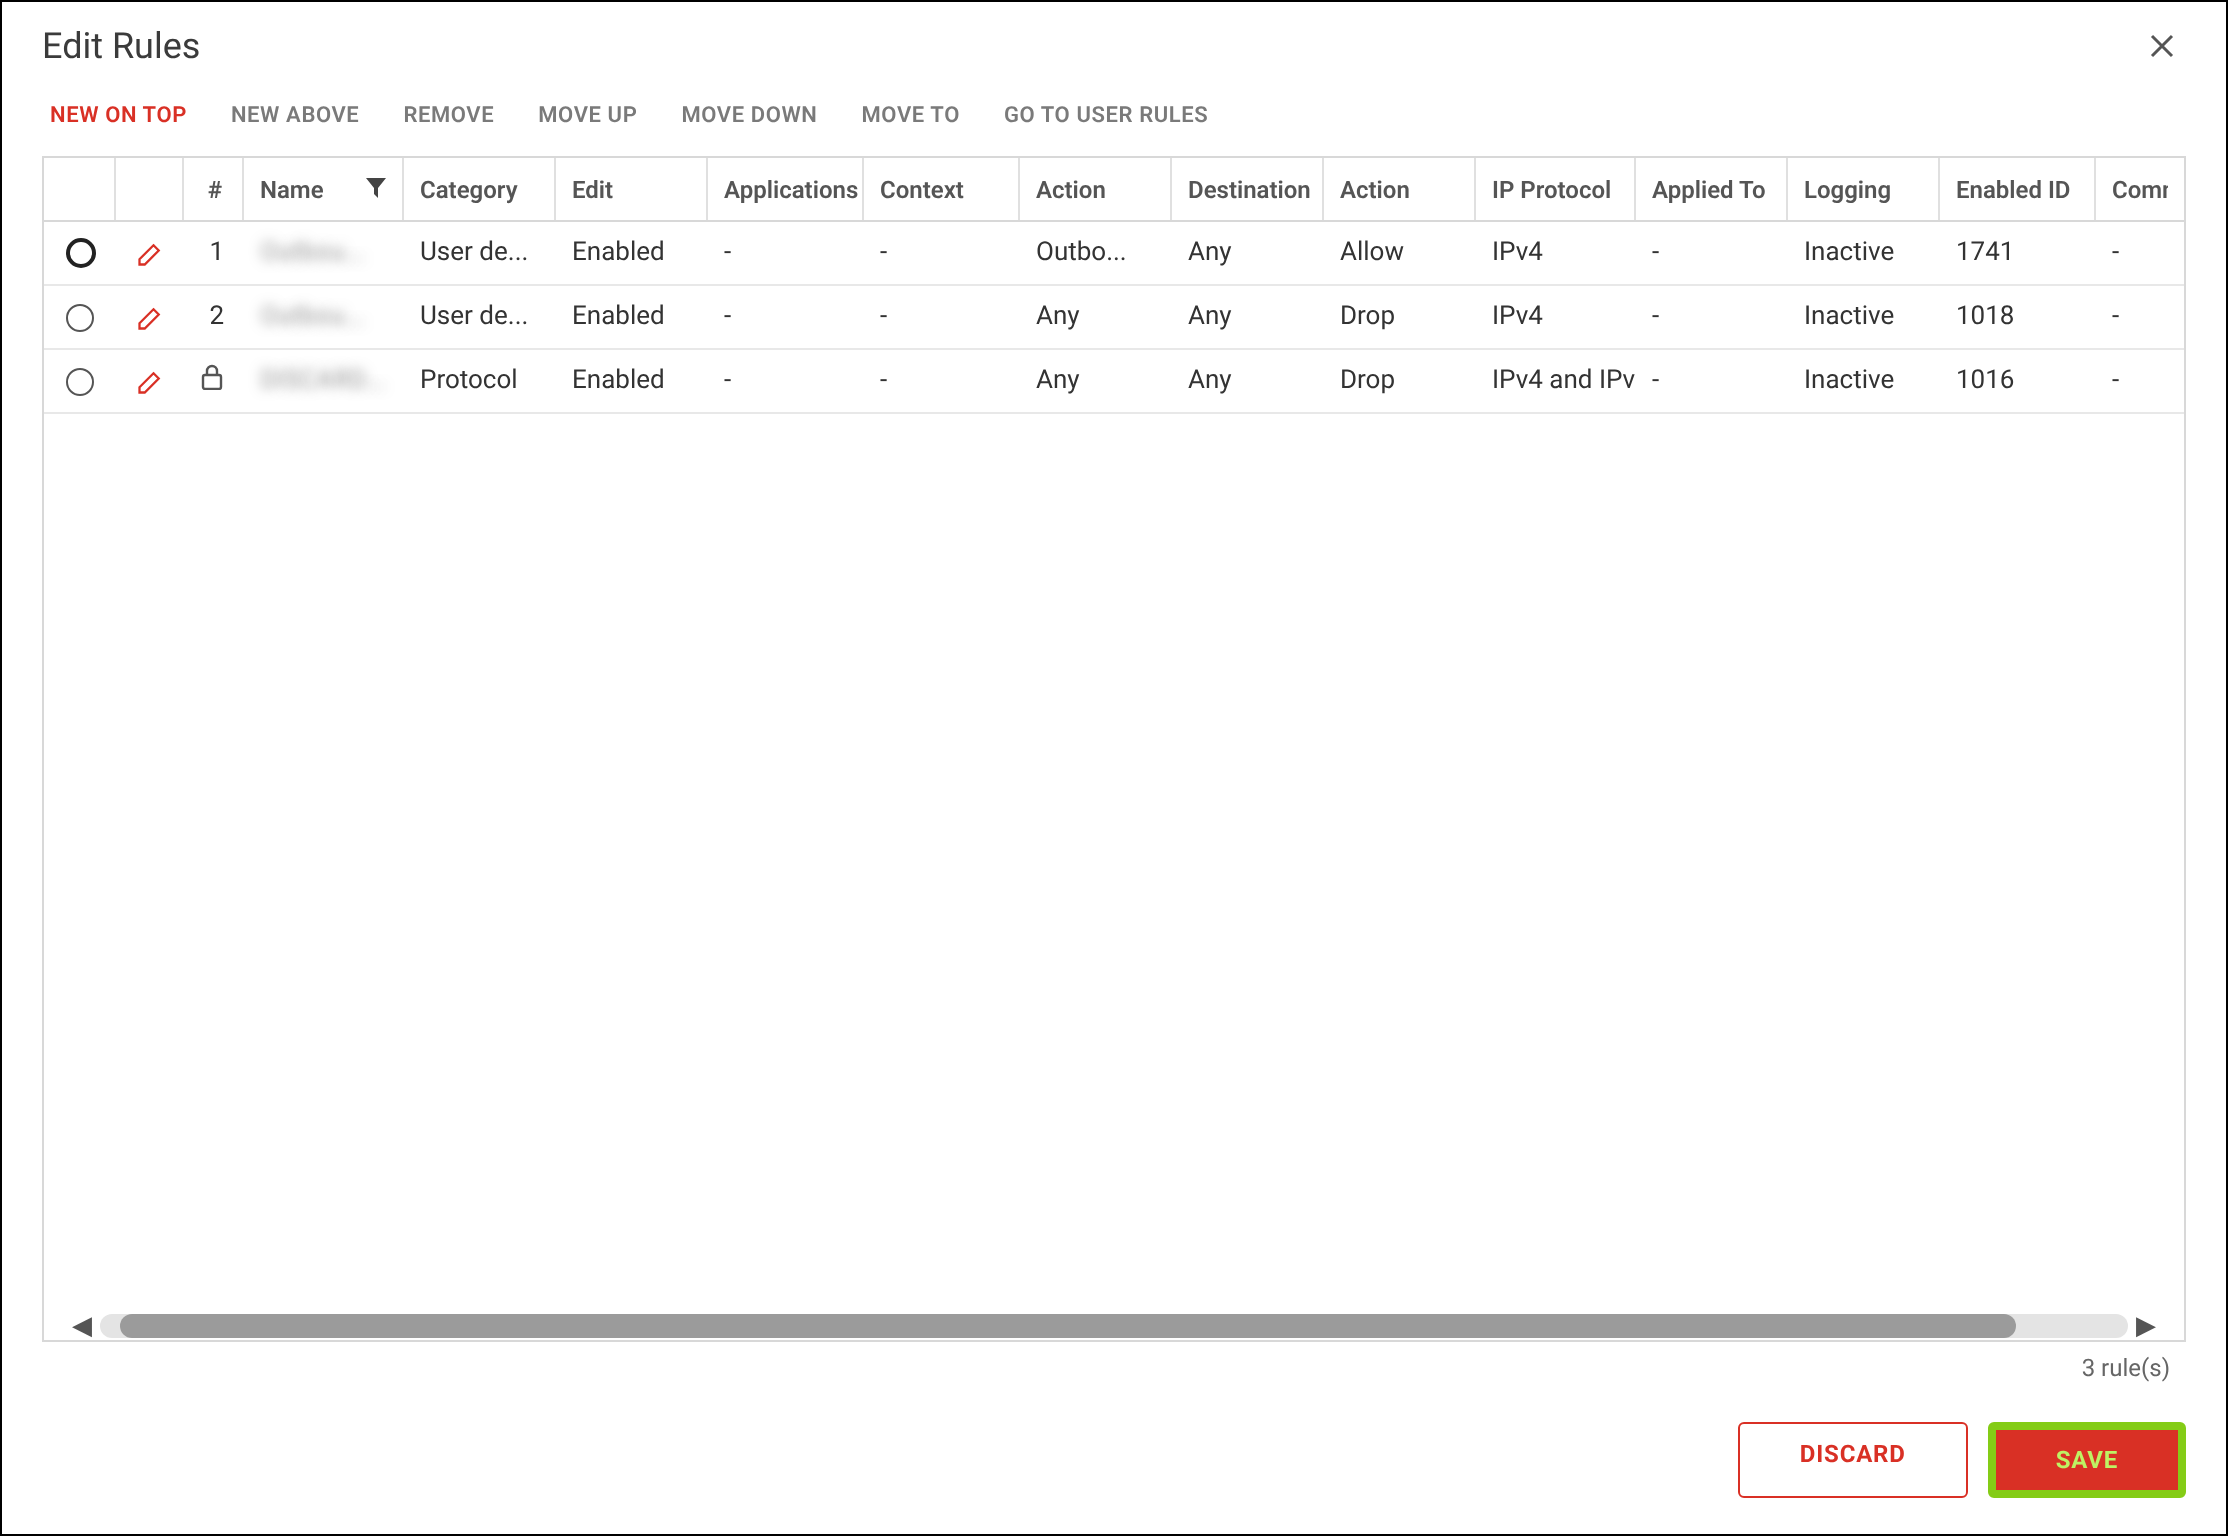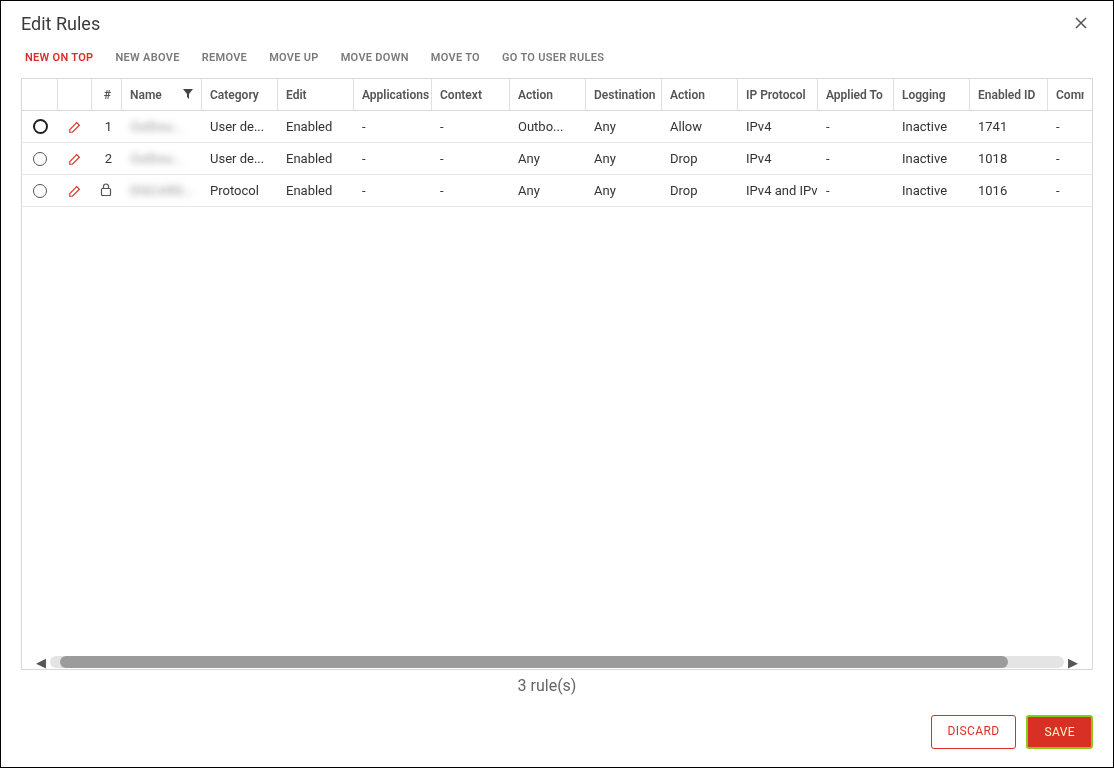--- a/index.html
+++ b/index.html
@@ -146,49 +146,49 @@
   .scroll-thumb {
     position: absolute;
     left: 10px;
     right: 56px;
     height: 12px;
     background: #9b9b9b;
     border-radius: 6px;
   }
   .scroll-arrow { color: #555; padding: 0 4px; }
   .footer-count {
-    text-align: center;
+    text-align: right;
     padding: 6px 28px 6px 8px;
-    font-size: 16px;
+    font-size: 12px;
     color: #666;
   }
   .dialog-actions {
     display: flex;
     justify-content: flex-end;
     gap: 10px;
     padding: 14px 20px 18px 20px;
   }
   .btn {
     font-size: 12px;
-    font-weight: 400;
+    font-weight: 700;
     letter-spacing: 0.4px;
-    padding: 8px 16px;
+    padding: 8px 30px;
     border-radius: 3px;
     cursor: pointer;
     text-transform: uppercase;
   }
   .btn-outline {
     background: #fff;
     color: #d93025;
     border: 1px solid #d93025;
   }
   .btn-solid {
     background: #d93025;
-    color: #fef9c3;
-    border: 2px solid #84cc16;
+    color: #bef264;
+    border: 4px solid #84cc16;
   }
 </style>
 </head>
 <body>
 
 <div class="dialog">
 
   <div class="header">
     <div class="title">Edit Rules</div>
     <div class="close">

